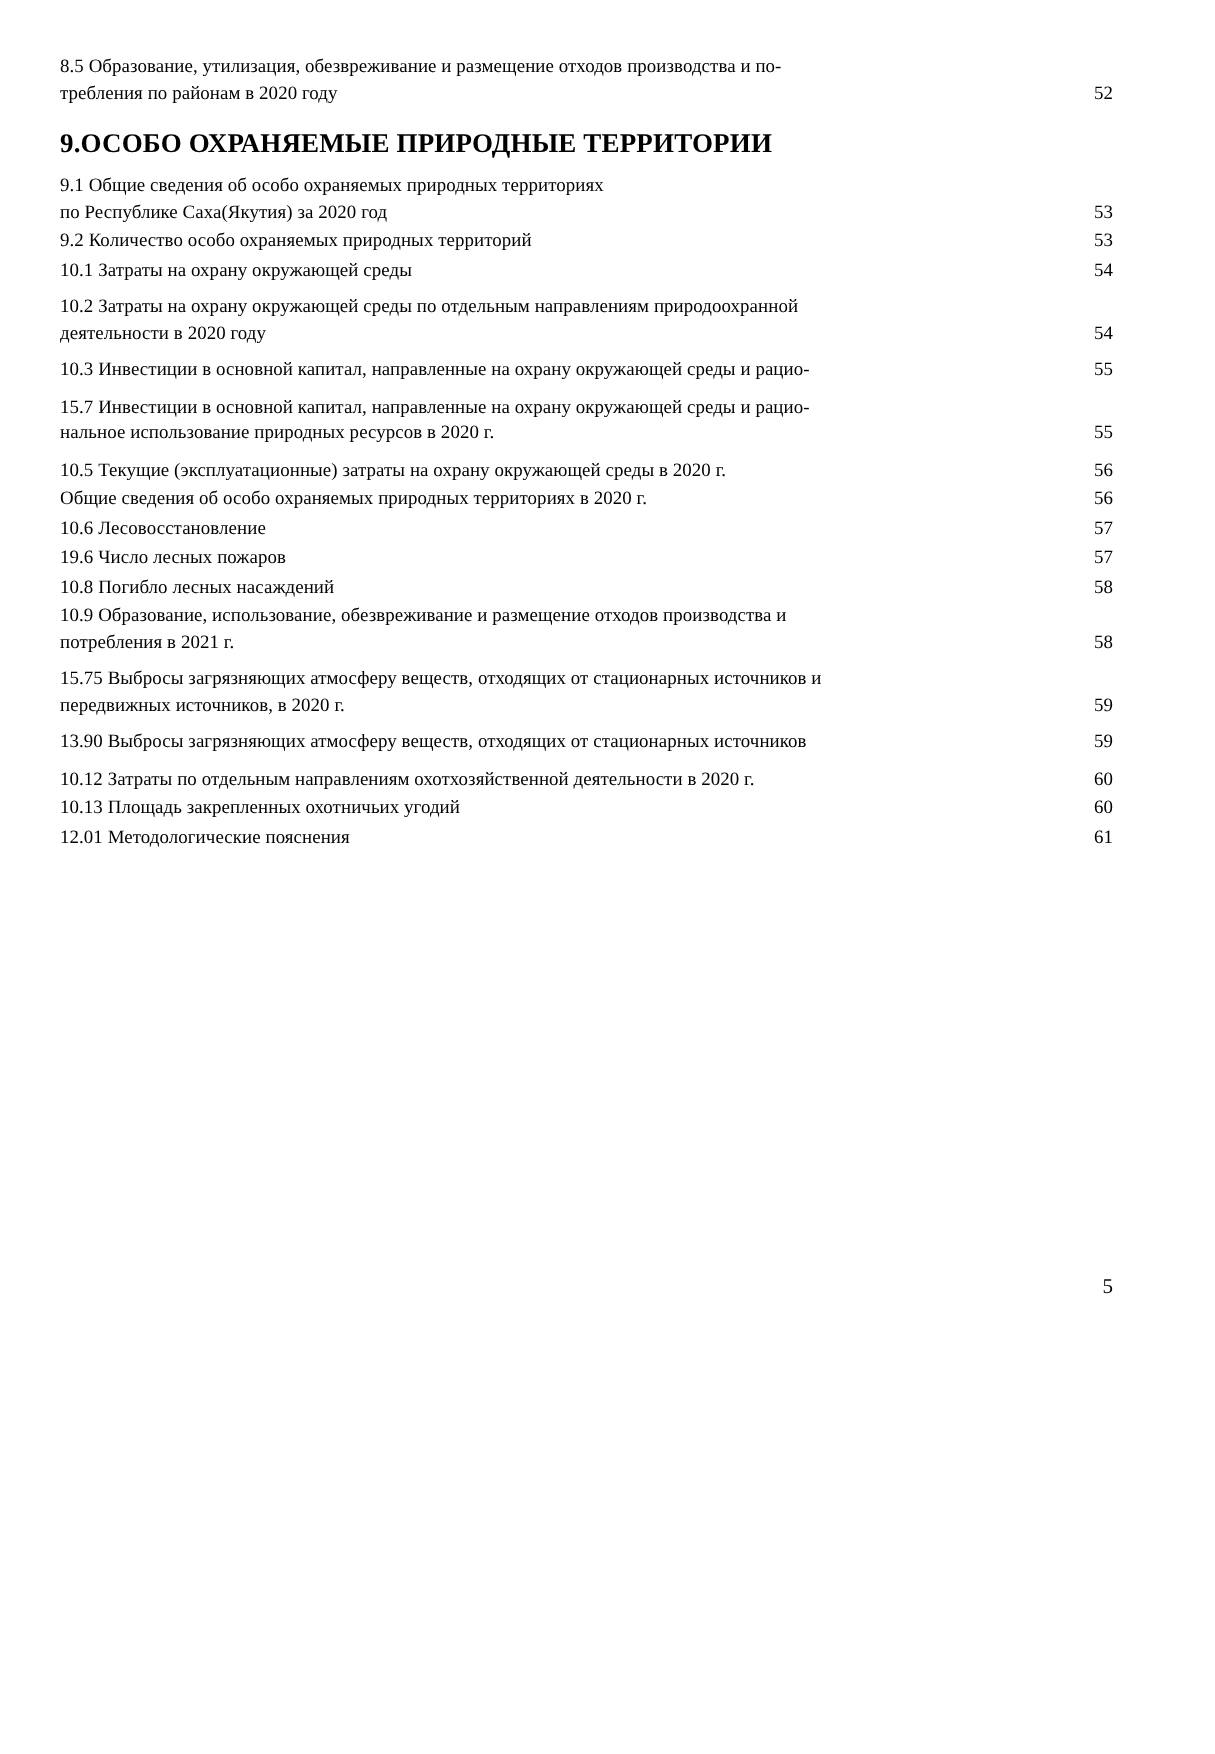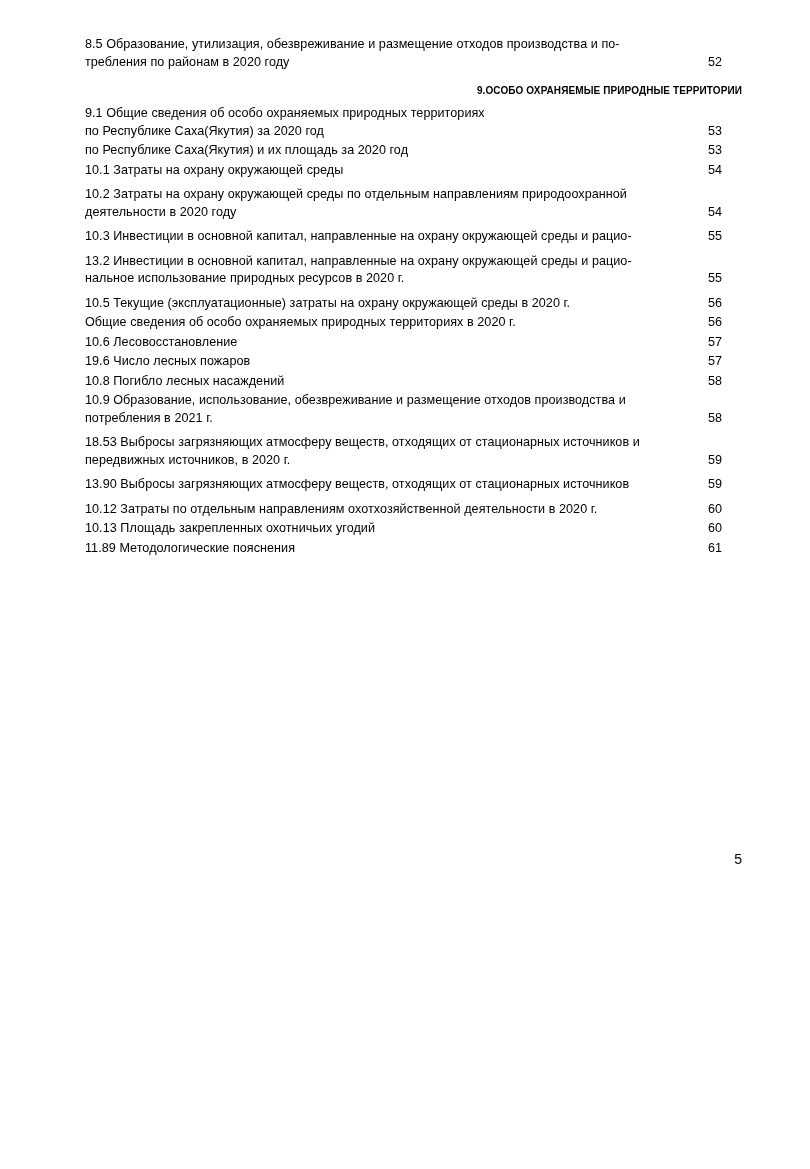--- a/index.html
+++ b/index.html
@@ -13,55 +13,56 @@
     font-family: "Liberation Sans", sans-serif;
     color: #000000;
     position: relative;
     overflow: hidden;
   }
   .page {
     position: relative;
     width: 810px;
     height: 905px;
     box-sizing: border-box;
-    padding: 36px 68px 0 85px;
+    padding: 36px 68px 0 40px;
+    font-family: Liberation Serif, serif;
   }
   .toc {
     width: 100%;
   }
   .entry {
     display: flex;
     align-items: flex-start;
     width: 100%;
     margin-bottom: 2px;
   }
   .entry .txt {
     flex: 1 1 auto;
     font-size: 12.6px;
     line-height: 17.5px;
     letter-spacing: 0.05px;
     padding-right: 14px;
   }
   .entry .pg {
     flex: 0 0 34px;
-    text-align: left;
+    text-align: right;
     font-size: 12.6px;
     line-height: 17.5px;
   }
   .entry.two .pg {
     align-self: flex-end;
   }
   .entry.pad-top {
     margin-top: 7px;
     gap: 32px;
   }
   .section-head {
-    text-align: right;
+    text-align: left;
     font-weight: bold;
-    font-size: 10px;
+    font-size: 18px;
     margin: 14px 0 9px 0;
     letter-spacing: 0.1px;
   }
   .section-head.sec10 {
     margin: 16px 0 10px 0;
   }
   .page-number {
     position: absolute;
     right: 68px;
     bottom: 38px;
@@ -88,21 +89,21 @@
     <div class="entry two">
       <div class="txt">
         <div>9.1 Общие сведения об особо охраняемых природных территориях</div>
         <div>по Республике Саха(Якутия)  за 2020 год</div>
       </div>
       <div class="pg">53</div>
     </div>
 
     <div class="entry two">
       <div class="txt">
-        <div> по Республике Саха(Якутия) и их площадь за 2020 год</div>
+        <div>9.2 Количество  особо охраняемых природных территорий</div>
       </div>
       <div class="pg">53</div>
     </div>
 
 
     <div class="entry">
       <div class="txt">
         <div>10.1 Затраты на охрану окружающей среды</div>
       </div>
       <div class="pg">54</div>
@@ -118,21 +119,21 @@
 
     <div class="entry two pad-top">
       <div class="txt">
         <div>10.3 Инвестиции в основной капитал, направленные на охрану окружающей среды и рацио-</div>
       </div>
       <div class="pg">55</div>
     </div>
 
     <div class="entry two pad-top">
       <div class="txt">
-        <div>13.2 Инвестиции в основной капитал, направленные на охрану окружающей среды и рацио-</div>
+        <div>15.7 Инвестиции в основной капитал, направленные на охрану окружающей среды и рацио-</div>
         <div>нальное использование природных ресурсов в 2020 г.</div>
       </div>
       <div class="pg">55</div>
     </div>
 
     <div class="entry pad-top">
       <div class="txt">
         <div>10.5 Текущие (эксплуатационные) затраты на охрану окружающей среды в 2020 г.</div>
       </div>
       <div class="pg">56</div>
@@ -169,21 +170,21 @@
     <div class="entry two">
       <div class="txt">
         <div>10.9 Образование, использование, обезвреживание и размещение отходов производства и</div>
         <div>потребления  в 2021 г.</div>
       </div>
       <div class="pg">58</div>
     </div>
 
     <div class="entry two pad-top">
       <div class="txt">
-        <div>18.53 Выбросы загрязняющих атмосферу веществ, отходящих от стационарных источников и</div>
+        <div>15.75 Выбросы загрязняющих атмосферу веществ, отходящих от стационарных источников и</div>
         <div>передвижных источников, в 2020 г.</div>
       </div>
       <div class="pg">59</div>
     </div>
 
     <div class="entry pad-top">
       <div class="txt">
         <div>13.90 Выбросы загрязняющих атмосферу веществ, отходящих от стационарных источников</div>
       </div>
       <div class="pg">59</div>
@@ -198,21 +199,21 @@
 
     <div class="entry">
       <div class="txt">
         <div>10.13 Площадь закрепленных охотничьих угодий</div>
       </div>
       <div class="pg">60</div>
     </div>
 
     <div class="entry">
       <div class="txt">
-        <div>11.89 Методологические пояснения</div>
+        <div>12.01 Методологические пояснения</div>
       </div>
       <div class="pg">61</div>
     </div>
 
   </div>
 
   <div class="page-number">5</div>
 </div>
 
 </body></html>

